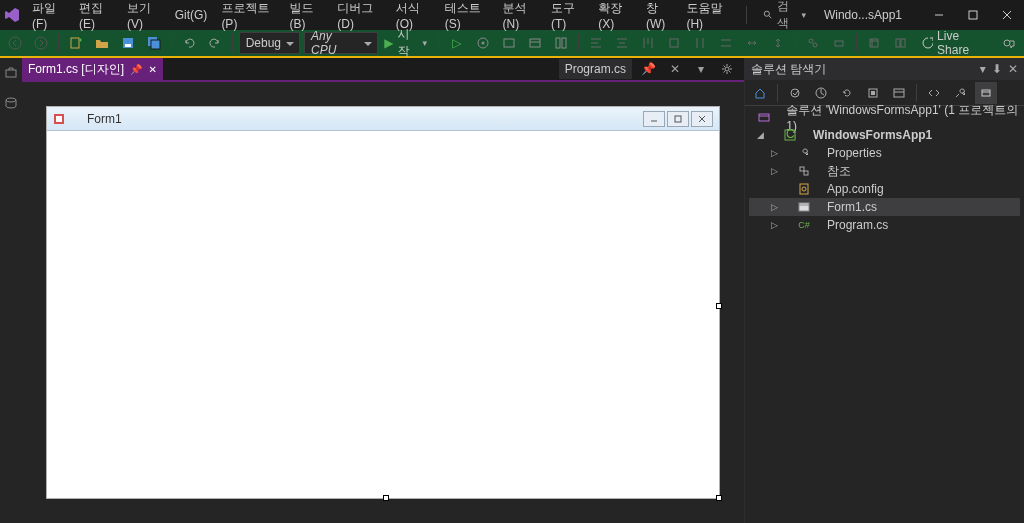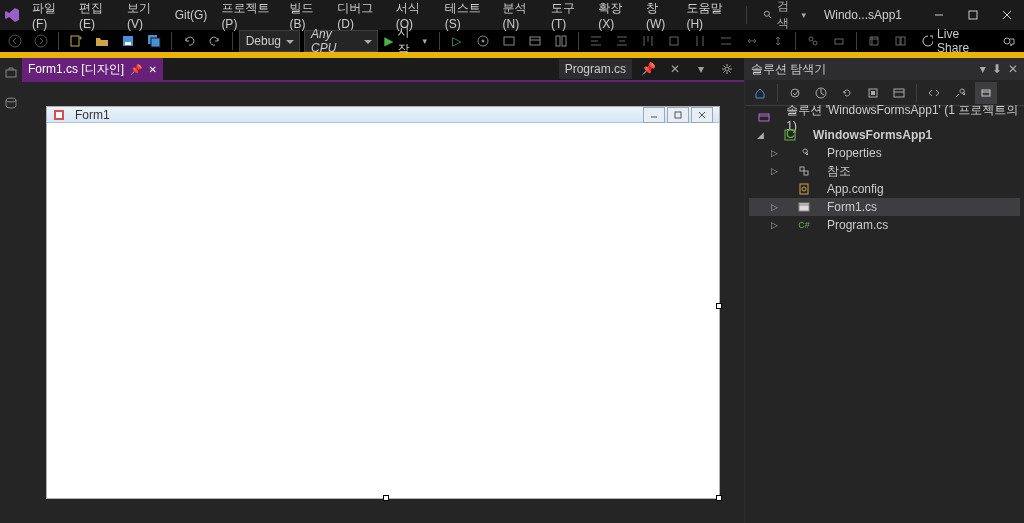--- a/index.html
+++ b/index.html
@@ -10,21 +10,21 @@
   .logo { width:28px; height:30px; display:flex; align-items:center; justify-content:center; }
   .menuitems { display:flex; height:30px; align-items:center; }
   .menuitem { padding:0 7px; height:26px; display:flex; align-items:center; color:#ccc; cursor:default; }
   .title-spacer { flex:1; }
   .search-box { display:flex; align-items:center; gap:4px; padding:0 8px; color:#aaa; }
   .apptitle { color:#ccc; padding:0 20px 0 10px; }
   .winctrls { display:flex; }
   .winbtn { width:34px; height:30px; display:flex; align-items:center; justify-content:center; color:#ccc; }
 
   
-  .toolbar { height:28px; background:#000000; display:flex; align-items:center; padding:0 4px; gap:4px; border-bottom:6px solid #eab308; }
+  .toolbar { height:28px; background:#14532d; display:flex; align-items:center; padding:0 4px; gap:4px; border-bottom:2px solid #eab308; }
   .tbtn { height:22px; min-width:22px; display:flex; align-items:center; justify-content:center; color:#a0a0a0; padding:0 2px; }
   .sep { width:1px; height:18px; background:#3e3e40; margin:0 2px; }
   .combo { height:22px; background:#252526; border:1px solid #3e3e40; color:#ccc; display:flex; align-items:center; padding:0 18px 0 6px; position:relative; }
   .combo::after { content:''; position:absolute; right:5px; top:9px; border-left:4px solid transparent; border-right:4px solid transparent; border-top:4px solid #aaa; }
   .startbtn { display:flex; align-items:center; gap:4px; color:#ccc; padding:0 6px 0 2px; }
   .play { color:#4caf50; }
   .liveshare { margin-left:auto; display:flex; align-items:center; gap:4px; color:#ccc; padding:0 6px; }
 
   
   .body { display:flex; height:465px; }
@@ -33,21 +33,21 @@
   .editor-area { flex:1; background:#1b1b1c; display:flex; flex-direction:column; }
   .tabbar { height:24px; display:flex; align-items:flex-end; border-bottom:2px solid #68217a; position:relative; }
   .tab { height:22px; background:#68217a; color:#fff; display:flex; align-items:center; padding:0 6px; gap:6px; position:relative; margin-right:2px; }
   .tab.inactive { background:#2d2d30; color:#ccc; }
   .tab .pin { font-size:10px; }
   .tab .close { font-size:10px; }
   .tabright { margin-left:auto; display:flex; align-items:center; gap:4px; padding-right:6px; color:#aaa; }
 
   .designer { flex:1; background:#252526; position:relative; padding:24px; display:flex; }
   .form-window { background:#fff; flex:1; position:relative; border:1px solid #b0b0b0; }
-  .form-title { height:16px; background:linear-gradient(#eaf3fb,#d6e7f6); border-bottom:1px solid #b0c4d6; display:flex; align-items:center; padding:0 6px; gap:10px; color:#333; }
+  .form-title { height:24px; background:linear-gradient(#eaf3fb,#d6e7f6); border-bottom:1px solid #b0c4d6; display:flex; align-items:center; padding:0 6px; gap:22px; color:#333; }
   .form-ctrls { margin-left:auto; display:flex; gap:2px; }
   .fcbtn { width:22px; height:16px; border:1px solid #9aa8b5; background:#e8eef5; display:flex; align-items:center; justify-content:center; font-size:8px; color:#555; }
   .handle { position:absolute; width:6px; height:6px; background:#fff; border:1px solid #000; }
 
   
   .rightpanel { width:280px; background:#252526; display:flex; flex-direction:column; border-left:1px solid #2d2d30; }
   .panel-head { height:22px; background:#2d2d30; display:flex; align-items:center; padding:0 6px; color:#ccc;gap:16px; }
   .panel-head .phicons { margin-left:auto; display:flex; gap:6px; color:#aaa; }
   .panel-tb { height:26px; border-bottom:1px solid #3e3e40; display:flex; align-items:center; padding:0 4px; gap:4px; }
   .ptbtn { width:22px; height:22px; display:flex; align-items:center; justify-content:center; color:#aaa; }

